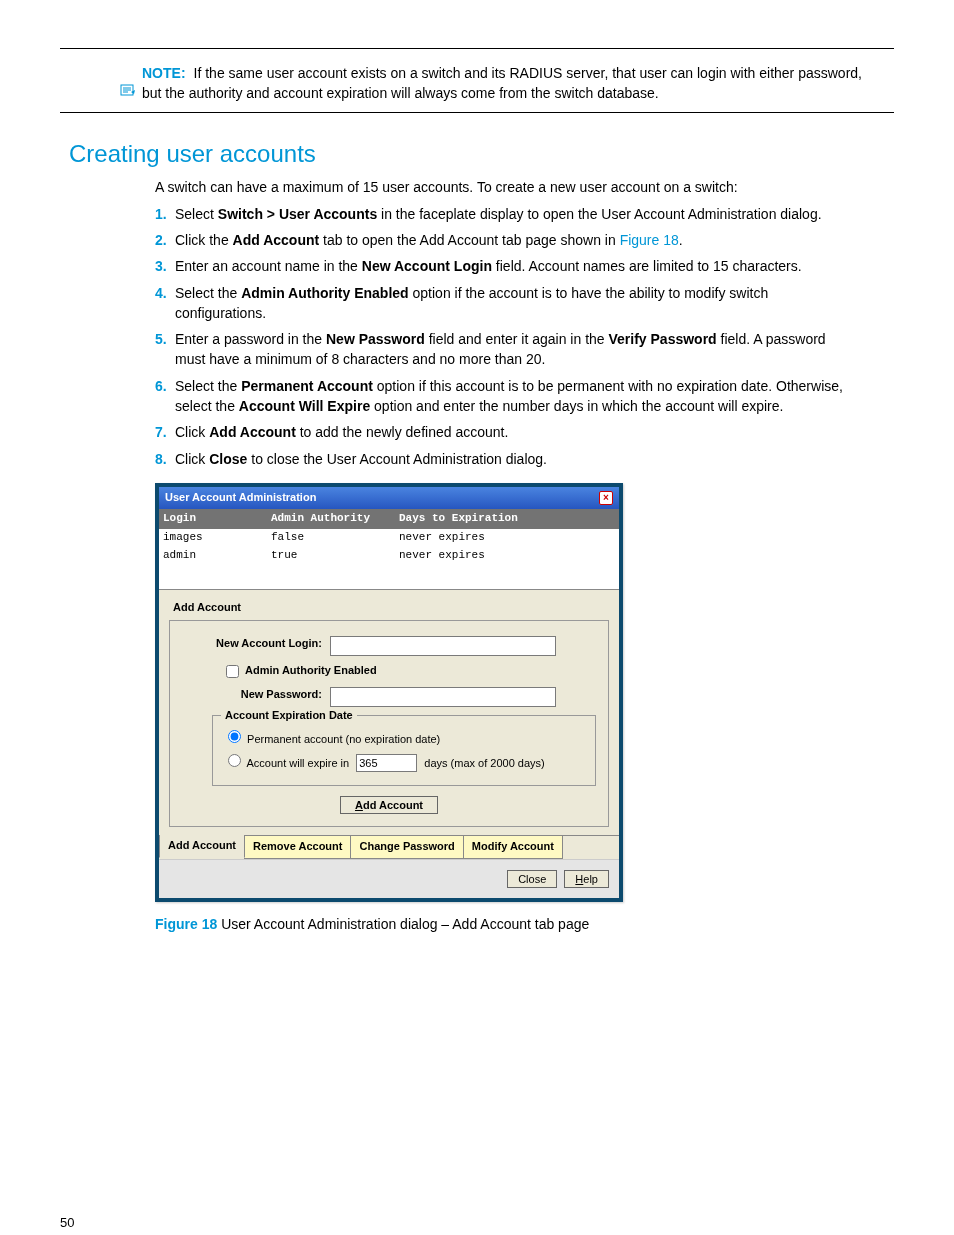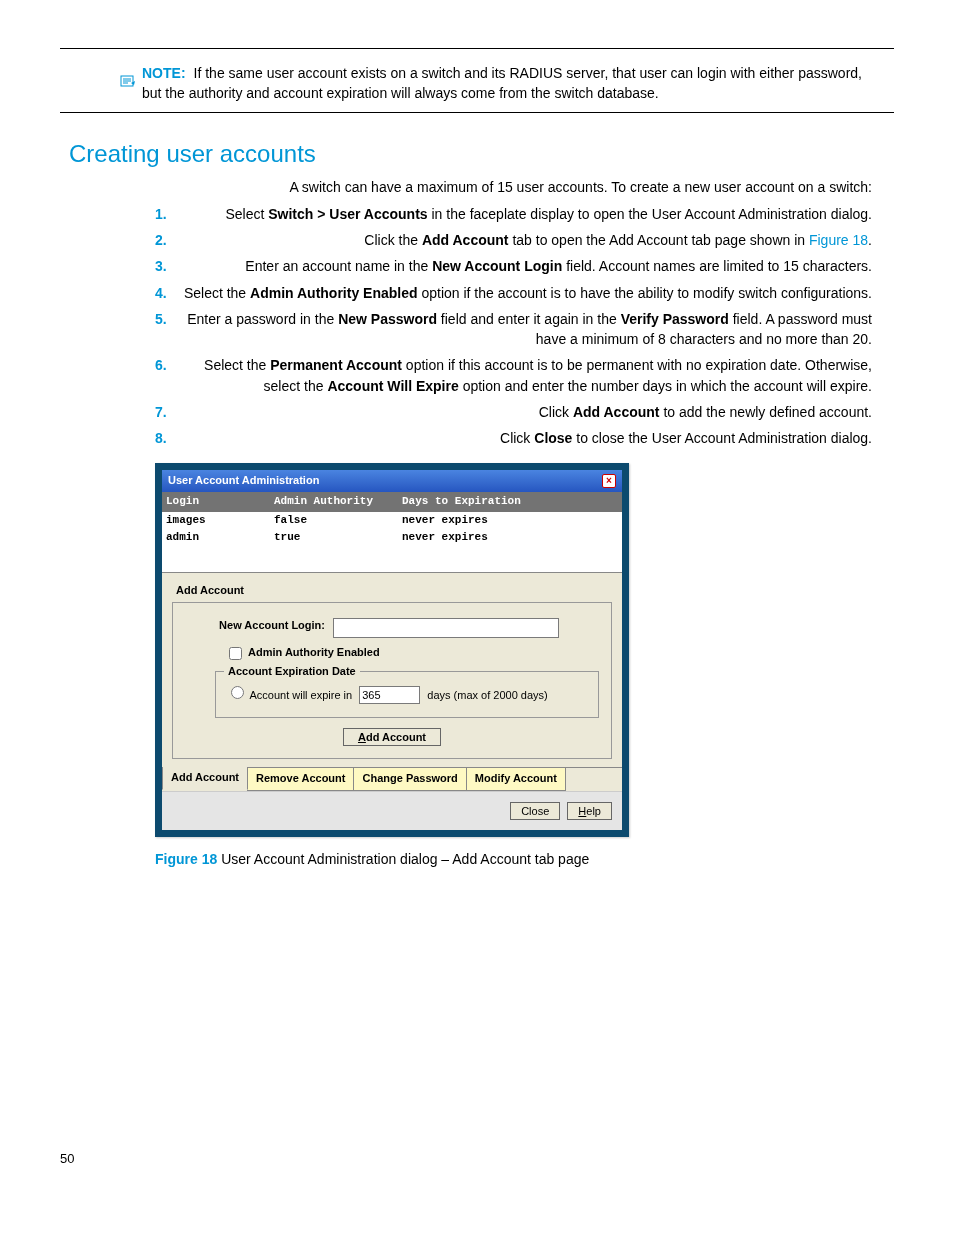--- a/index.html
+++ b/index.html
@@ -6,50 +6,50 @@
     font-family: Arial, Helvetica, sans-serif;
     font-size: 14px;
     color: #000;
     margin: 0;
     padding: 40px 60px 40px 60px;
     line-height: 1.45;
     width: 954px;
     box-sizing: border-box;
   }
   .hr { border-top: 1px solid #000; margin: 8px 0 14px 0; }
-  .note-block { display:flex; align-items:center; margin-left:60px; margin-right:30px; }
+  .note-block { display:flex; align-items:flex-end; margin-left:60px; margin-right:30px; }
   .note-icon { width:16px; flex-shrink:0; margin-right:6px; margin-top:2px; }
   .note-icon svg { width:16px; height:14px; }
   .note-label { color:#0096d6; font-weight:bold; margin-right:8px; }
   h2.section { color:#0096d6; font-weight:normal; font-size:24px; margin:24px 0 6px 9px; }
-  .body-indent { margin-left: 95px; margin-right:22px;text-align:right; }
+  .body-indent { margin-left: 95px; margin-right:41px; }
   ol.steps { margin:6px 0 0 0; padding-left:0; list-style:none; }
   ol.steps li { margin:6px 0; padding-left:20px; position:relative; }
   ol.steps li .num { position:absolute; left:0; color:#0096d6; font-weight:bold; }
   b { font-weight:bold; }
   a.link { color:#0096d6; text-decoration:none; }
   .figure-wrap { margin-left:95px; margin-top:14px; }
   .dialog {
     width:460px;
-    border:7px solid #0c4a6e;
+    border:4px solid #0c4a6e;
     font-family: Tahoma, Arial, sans-serif;
     font-size:11px;
     box-shadow: 1px 1px 2px rgba(0,0,0,0.2);
   }
   .titlebar {
     background: linear-gradient(#4a84e0, #2656c0);
     color:#fff; font-weight:bold;
     padding:3px 6px;
     display:flex; justify-content:space-between; align-items:center;
   }
   .titlebar .close { width:14px; height:14px; background:#fff; border:1px solid #c00; border-radius:2px; color:#c00; font-weight:bold; font-size:10px; line-height:12px; text-align:center; box-sizing:border-box; }
   .grid-header { background:#737373; color:#fff; display:flex; font-family:'Courier New',monospace; font-size:11px; font-weight:bold; }
   .grid-header div { padding:2px 4px; }
   .grid-body { background:#fff; border-bottom:1px solid #888; font-family:'Courier New',monospace; font-size:11px; height:60px; }
-  .grid-row { display:flex;font-weight:bold; }
+  .grid-row { display:flex; }
   .grid-row div { padding:1px 4px; }
   .col-login { width:100px; }
   .col-auth { width:120px; }
   .col-exp { flex:1; }
   .tab-panel { background:#ece9d8; padding:10px 10px 8px 10px; }
   .tab-caption { font-weight:bold; font-size:11px; margin-bottom:4px; padding-left:4px; }
   .form-area { border:1px solid #999; background:#ece9d8; padding:10px 12px 12px 12px; }
   .form-row { display:flex; margin:5px 0; }
   .form-row label.fl { width:140px; text-align:right; padding-right:8px; font-weight:bold; font-size:11px; }
   .form-row input[type=text], .form-row input[type=password] { border:1px solid #7a7a7a; height:16px; width:220px; background:#fff; font-size:11px; }
@@ -136,22 +136,30 @@
       <div class="tab-caption">Add Account</div>
       <div class="form-area">
         <div class="form-row">
           <label class="fl">New Account Login:</label>
           <input type="text" style="">
         </div>
         <div class="check-row">
           <input type="checkbox" style="">
           <label>Admin Authority Enabled</label>
         </div>
+        <div class="form-row">
+          <label class="fl">New Password:</label>
+          <input type="password" style="">
+        </div>
         <div class="fieldset">
           <span class="legend">Account Expiration Date</span>
+          <div class="radio-row">
+            <input type="radio" name="exp" checked="" style="">
+            <span>Permanent account (no expiration date)</span>
+          </div>
           <div class="radio-row">
             <input type="radio" name="exp" style="">
             <span>Account will expire in</span>
             <input type="text" value="365" style="">
             <span>days (max of 2000 days)</span>
           </div>
         </div>
         <div class="btn-row">
           <button class="btn"><span class="ul">A</span><span>dd Account</span></button>
         </div>

